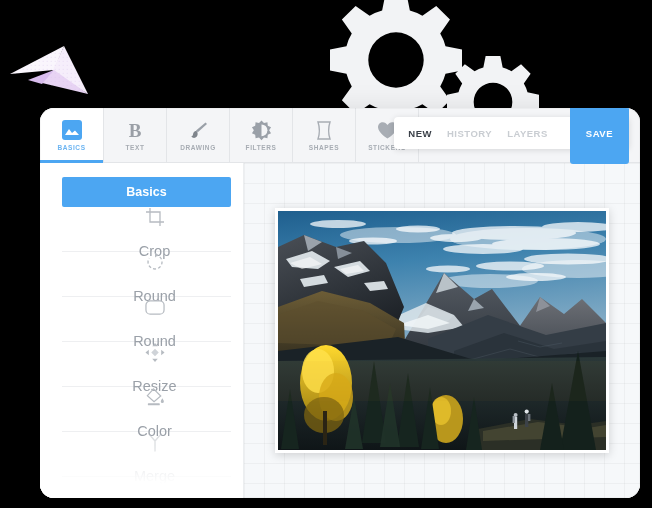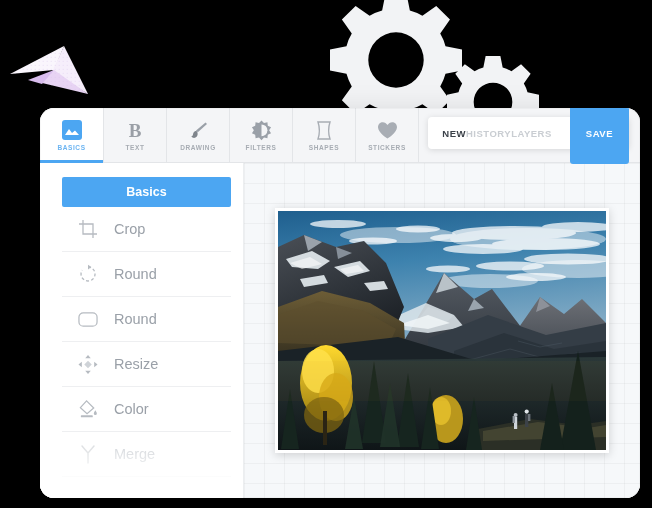--- a/index.html
+++ b/index.html
@@ -124,39 +124,40 @@
     right: 11px;
     top: 9px;
     height: 32px;
     background: #ffffff;
     border-radius: 4px;
     box-shadow: 0 1px 6px rgba(0,0,0,0.13);
     display: flex;
     align-items: center;
     padding-left: 14px;
     padding-right: 0;
+    gap: 15px;
     z-index: 5;
   }
   .act {
     font-size: 9.5px;
     font-weight: bold;
     letter-spacing: 0.5px;
     color: #c9cdd2;
     cursor: pointer;
   }
   .act.primary { color: #3b4149; }
   .act-save {
     background: #4ca6f2;
     color: #ffffff;
     font-size: 9.5px;
     font-weight: bold;
     letter-spacing: 0.5px;
     padding: 25px 16px;
     border-radius: 3px;
-    margin-left: 18px;
+    margin-left: 7px;
     cursor: pointer;
   }
 
   
   .appbody {
     display: flex;
     height: 336px;
     background: #fbfbfc;
   }
 
@@ -178,20 +179,21 @@
     border-radius: 2px;
   }
   .side-item {
     height: 44px;
     display: flex;
     align-items: center;
     gap: 16px;
     border-bottom: 1px solid #eeeff1;
     padding-left: 16px;
     cursor: pointer;
+    flex-direction: column;
   }
   .side-item .sicon {
     width: 20px; height: 20px;
     display: flex; align-items: center; justify-content: center;
     flex: none;
   }
   .side-item .slabel {
     font-size: 14.5px;
     color: #9aa0a8;
     font-weight: normal;

